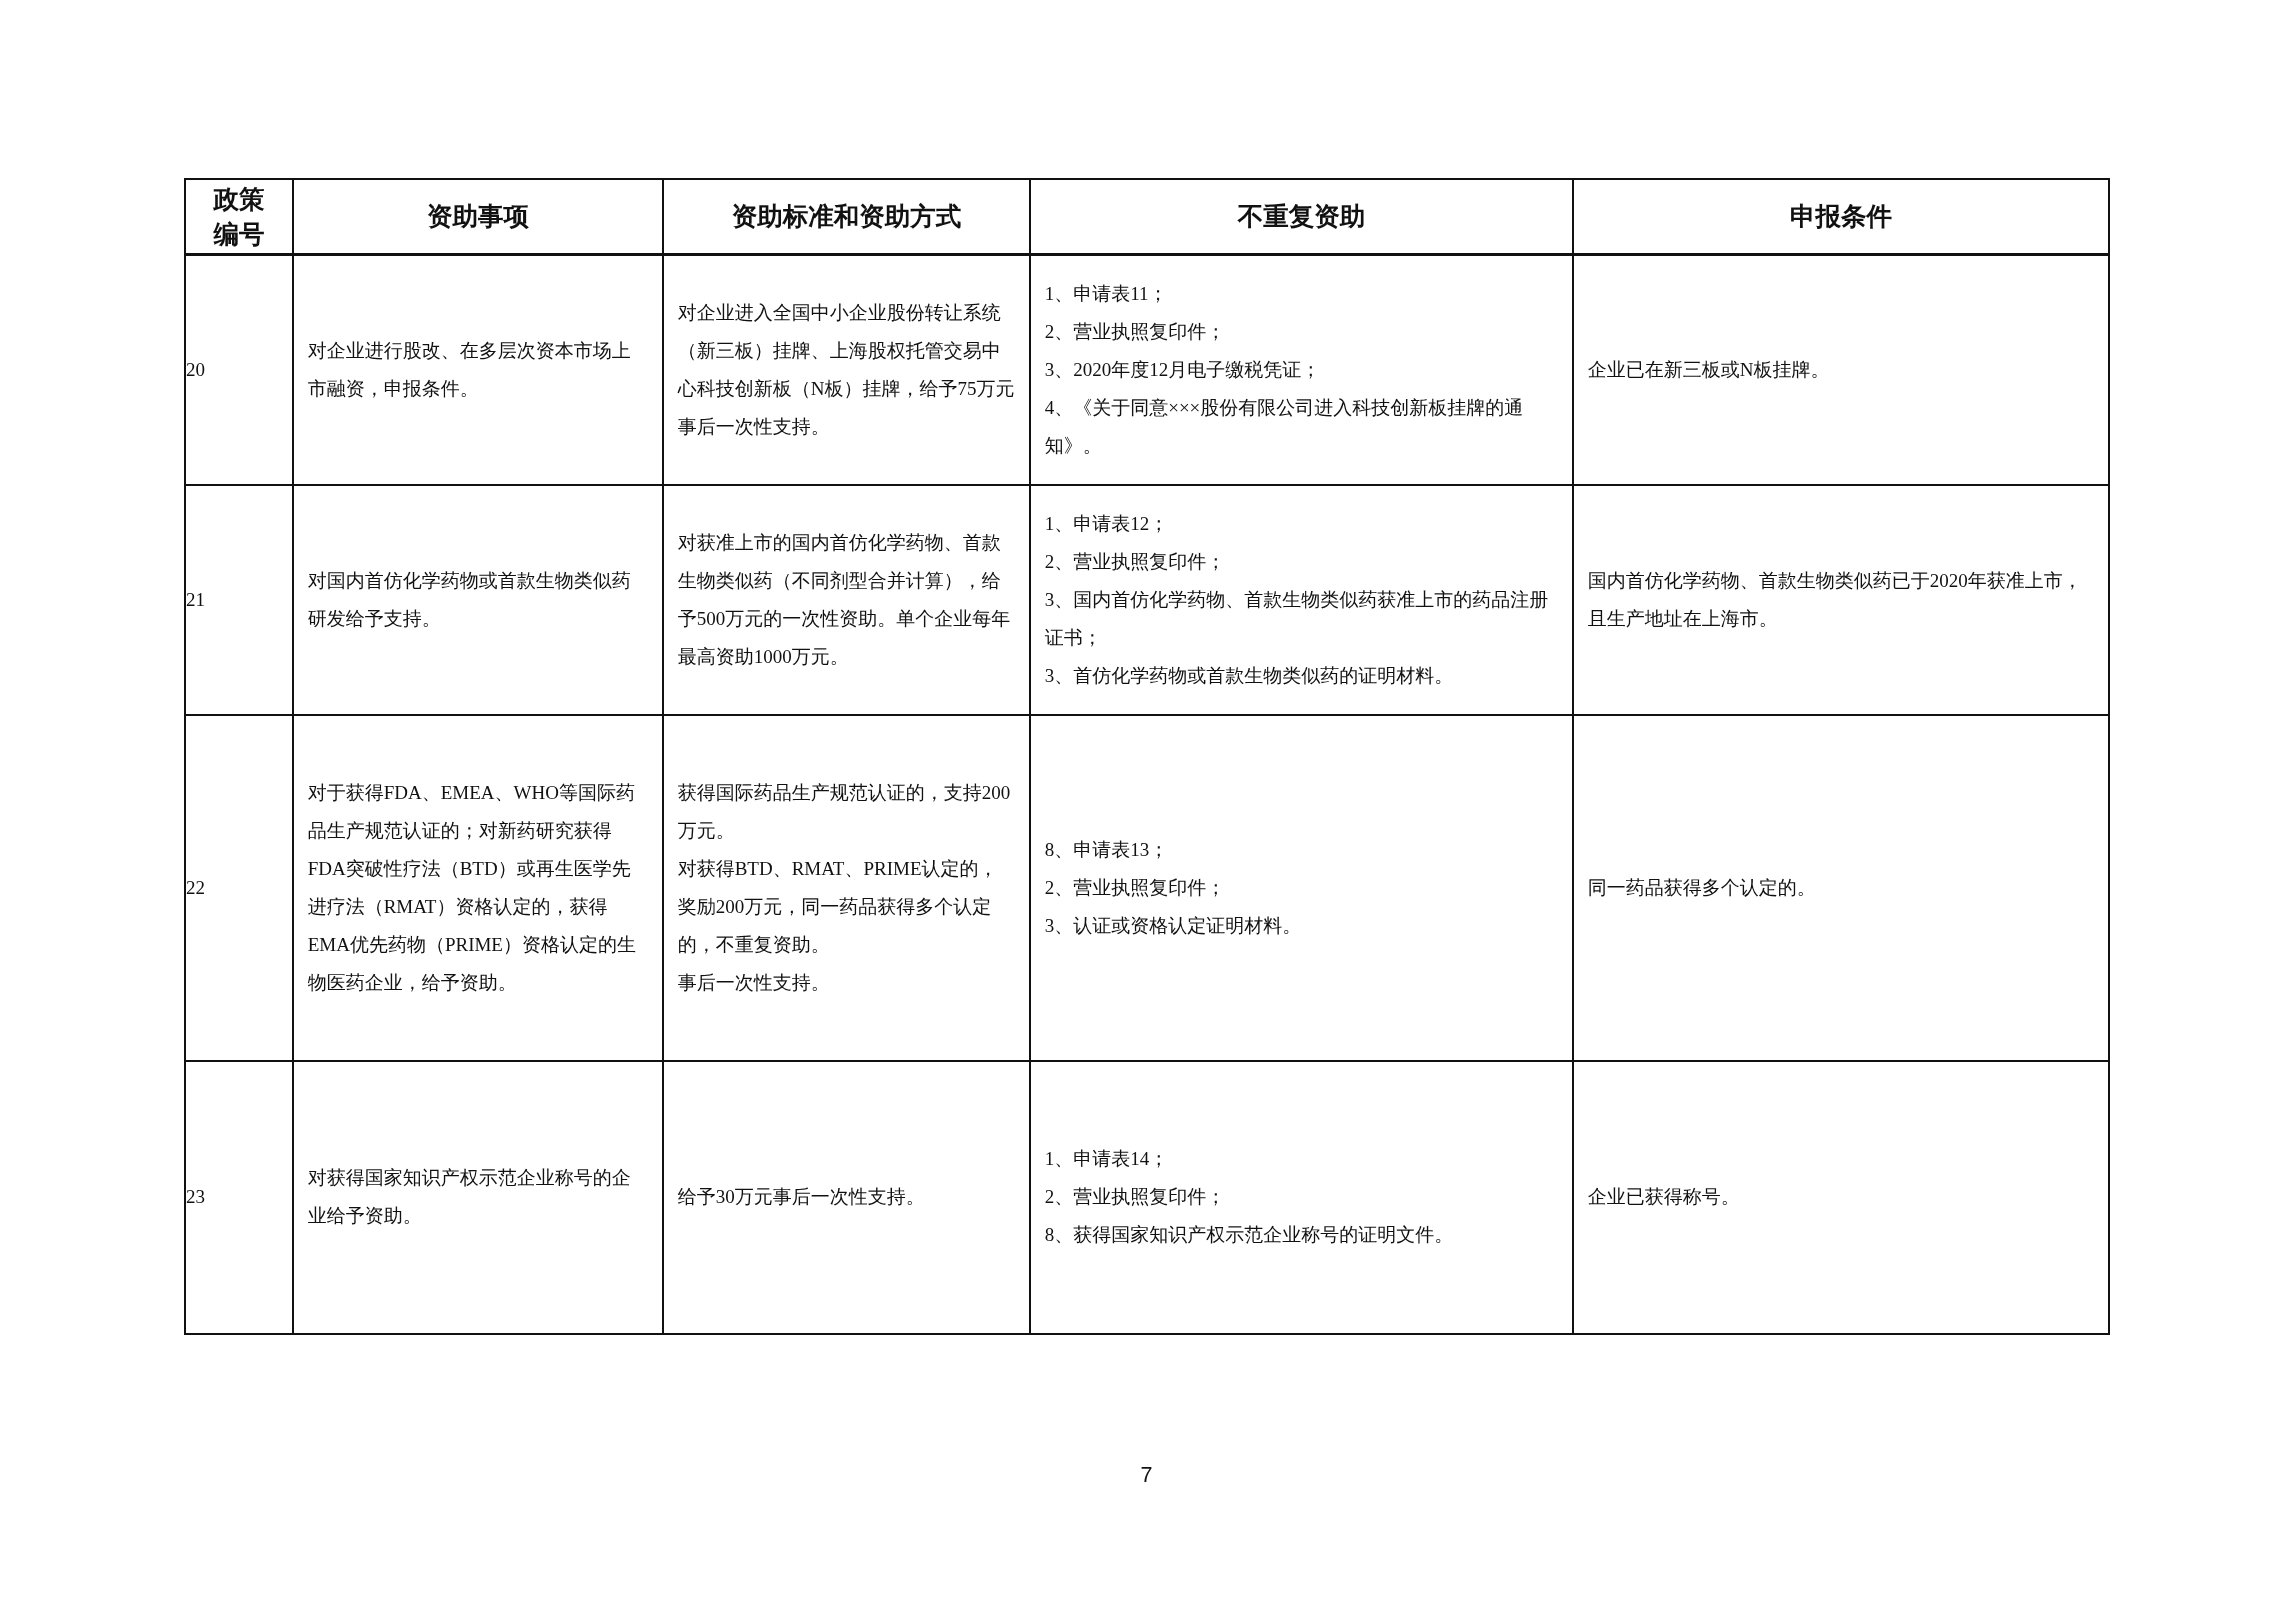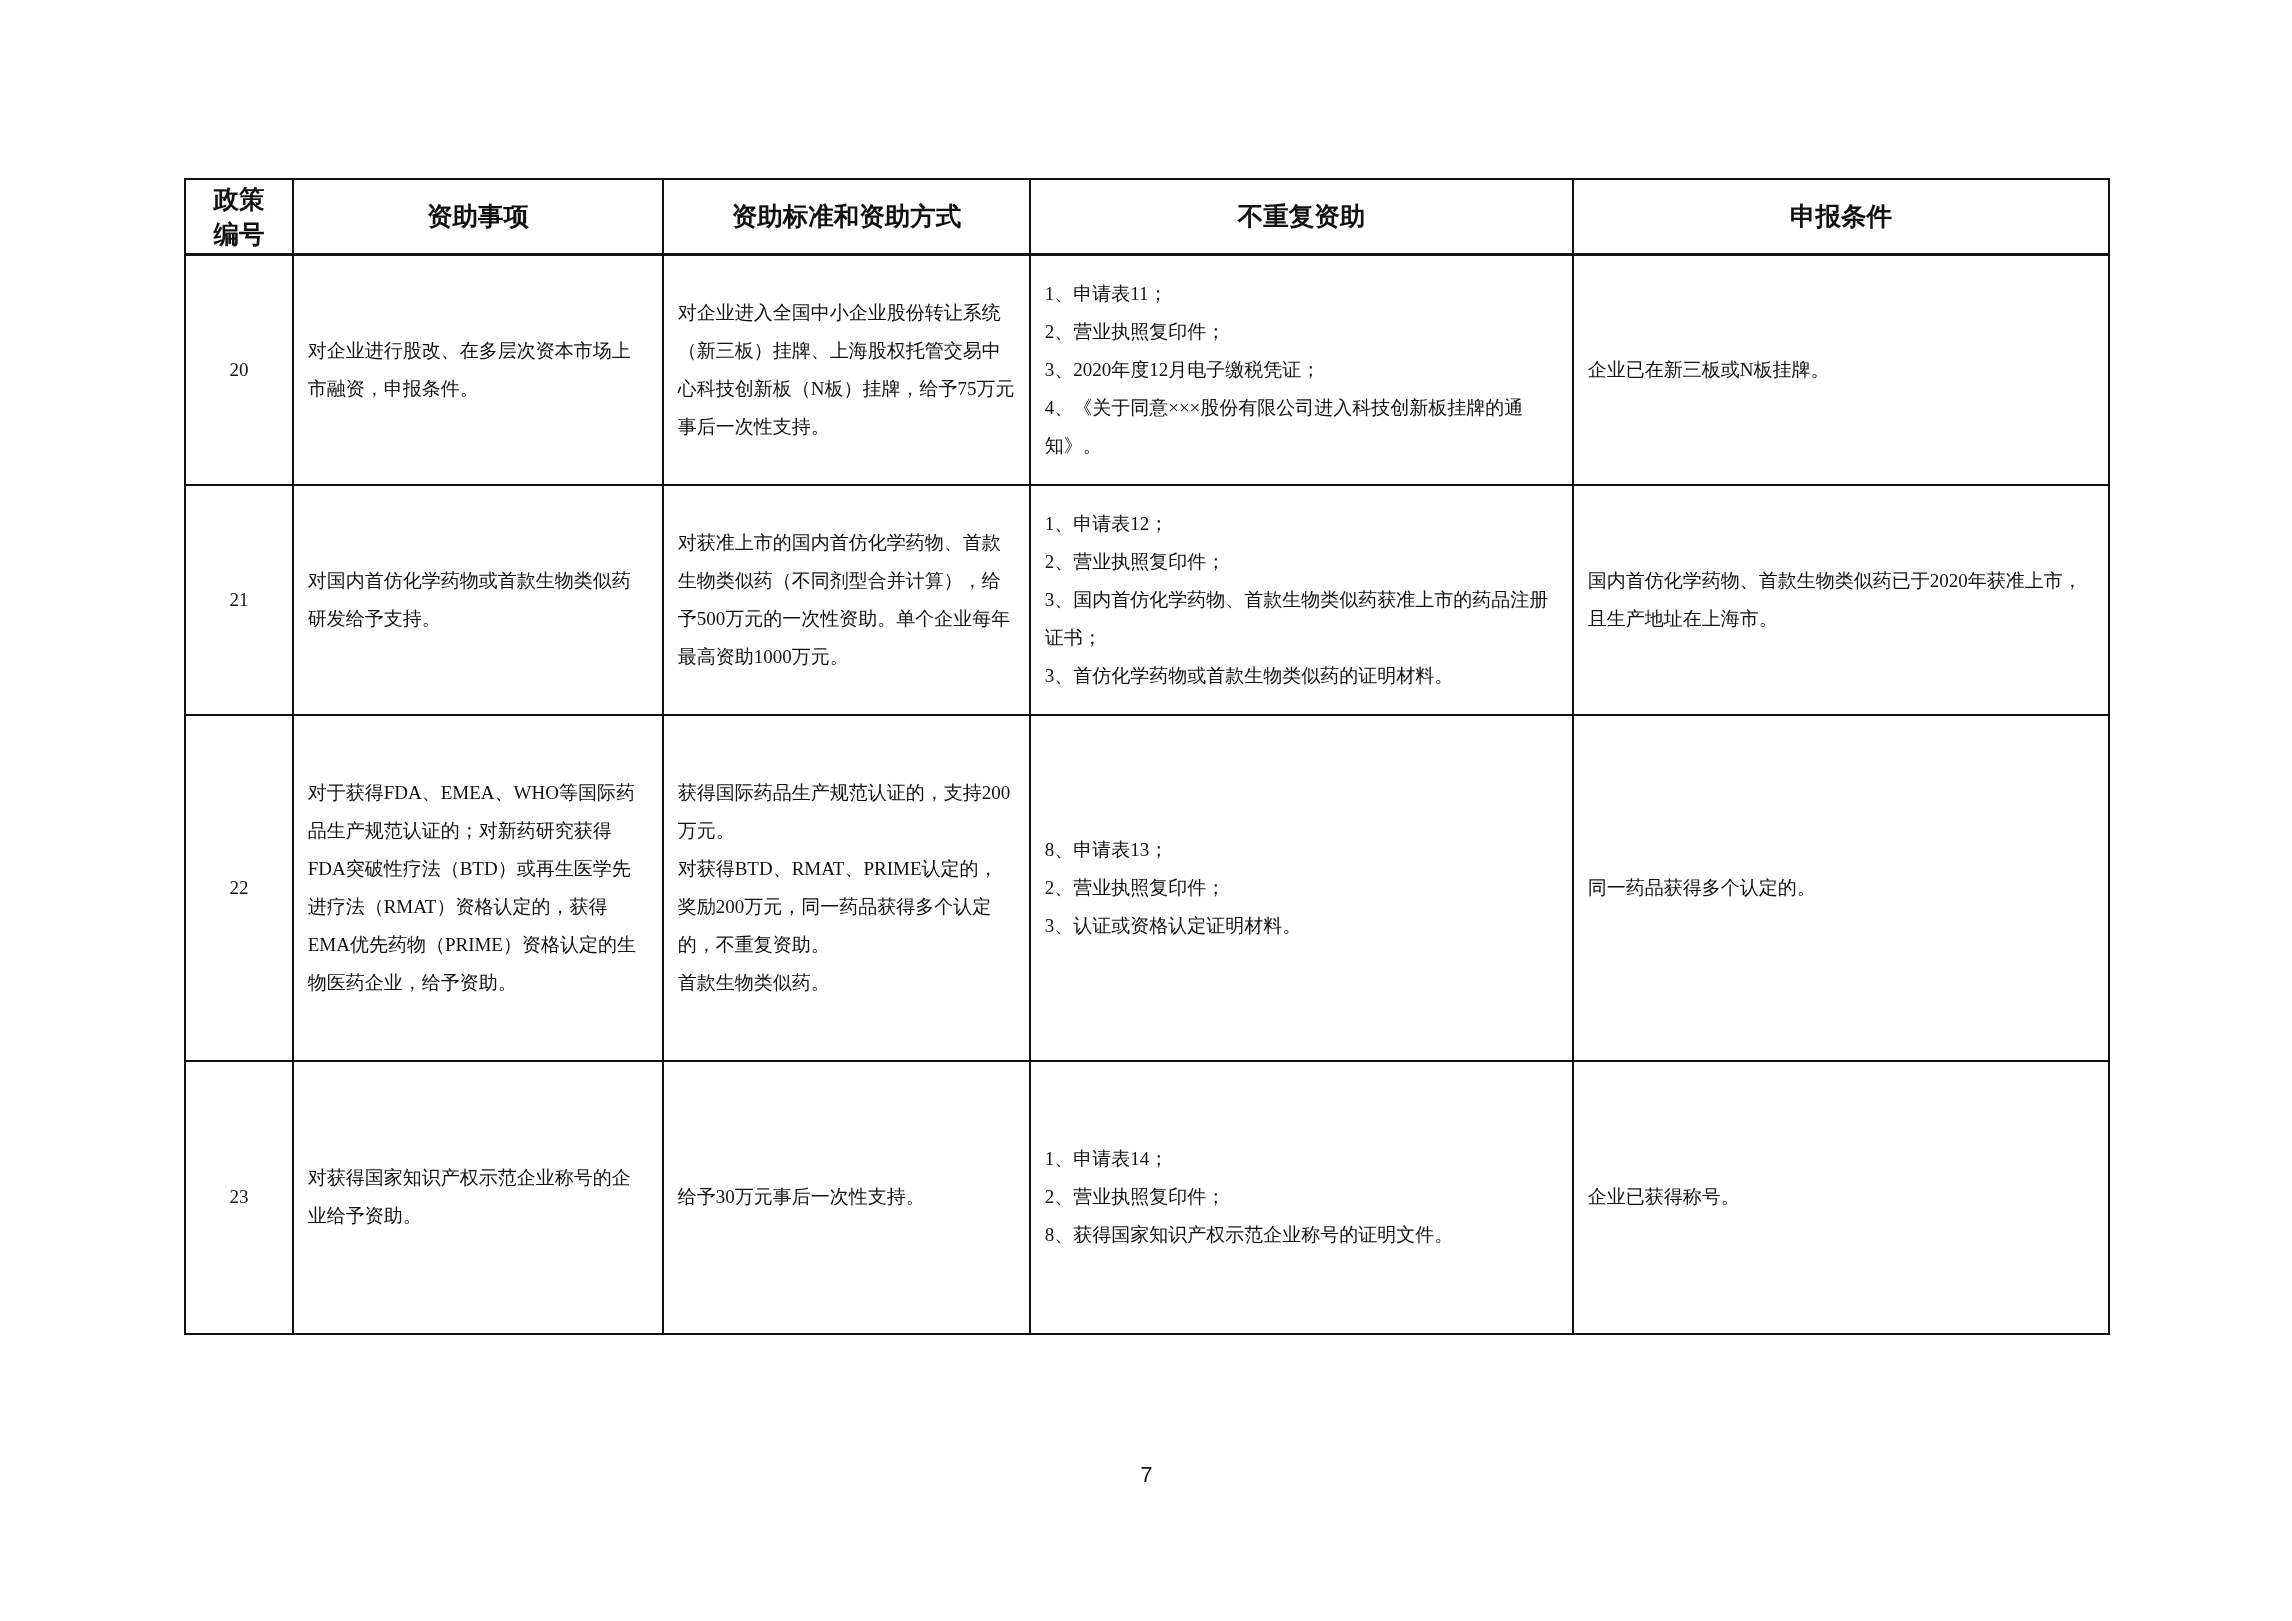--- a/index.html
+++ b/index.html
@@ -5,21 +5,21 @@
   html, body { margin:0; padding:0; background:#ffffff; }
   body { width:2293px; height:1621px; position:relative; overflow:hidden;
          font-family:"Liberation Serif","DejaVu Serif",serif; color:#111; }
   .page-table { position:absolute; left:184px; top:154px; width:1924px;
                 border-collapse:collapse; table-layout:fixed; }
   .page-table th, .page-table td { border:2px solid #111; padding:0 13.7px; vertical-align:middle;
                 font-size:19px; line-height:38px; }
   .page-table { border:2.9px solid #111;margin-top:24px; }
   .page-table thead th { font-family:"DejaVu Sans","Liberation Sans",sans-serif; font-weight:bold;
                 font-size:25.5px; text-align:center; height:73px; line-height:35px; border-bottom:3.9px solid #111; }
-  .page-table td.num { text-align:center; padding:0; }
+  .page-table td.num { text-align:left; padding:0; }
   .page-table tbody tr.r20 { height:230px; }
   .page-table tbody tr.r21 { height:230px; }
   .page-table tbody tr.r22 { height:346px; }
   .page-table tbody tr.r23 { height:273px; }
   .page-table tbody tr { border-bottom:2.9px solid #111; }
   .cell-line { display:block; }
   .page-number { position:absolute; left:0; width:2293px; top:1462px; text-align:center;
                  font-family:"Liberation Sans","DejaVu Sans",sans-serif; font-size:21.6px; }
 </style>
 </head>
@@ -69,21 +69,21 @@
         <span class="cell-line">3、首仿化学药物或首款生物类似药的证明材料。</span>
       </td>
       <td>国内首仿化学药物、首款生物类似药已于2020年获准上市，且生产地址在上海市。</td>
     </tr>
     <tr class="r22">
       <td class="num">22</td>
       <td>对于获得FDA、EMEA、WHO等国际药品生产规范认证的；对新药研究获得FDA突破性疗法（BTD）或再生医学先进疗法（RMAT）资格认定的，获得EMA优先药物（PRIME）资格认定的生物医药企业，给予资助。</td>
       <td>
         <span class="cell-line">获得国际药品生产规范认证的，支持200万元。</span>
         <span class="cell-line">对获得BTD、RMAT、PRIME认定的，奖励200万元，同一药品获得多个认定的，不重复资助。</span>
-        <span class="cell-line">首款生物类似药。</span>
+        <span class="cell-line">事后一次性支持。</span>
       </td>
       <td>
         <span class="cell-line">8、申请表13；</span>
         <span class="cell-line">2、营业执照复印件；</span>
         <span class="cell-line">3、认证或资格认定证明材料。</span>
       </td>
       <td>同一药品获得多个认定的。</td>
     </tr>
     <tr class="r23">
       <td class="num">23</td>

